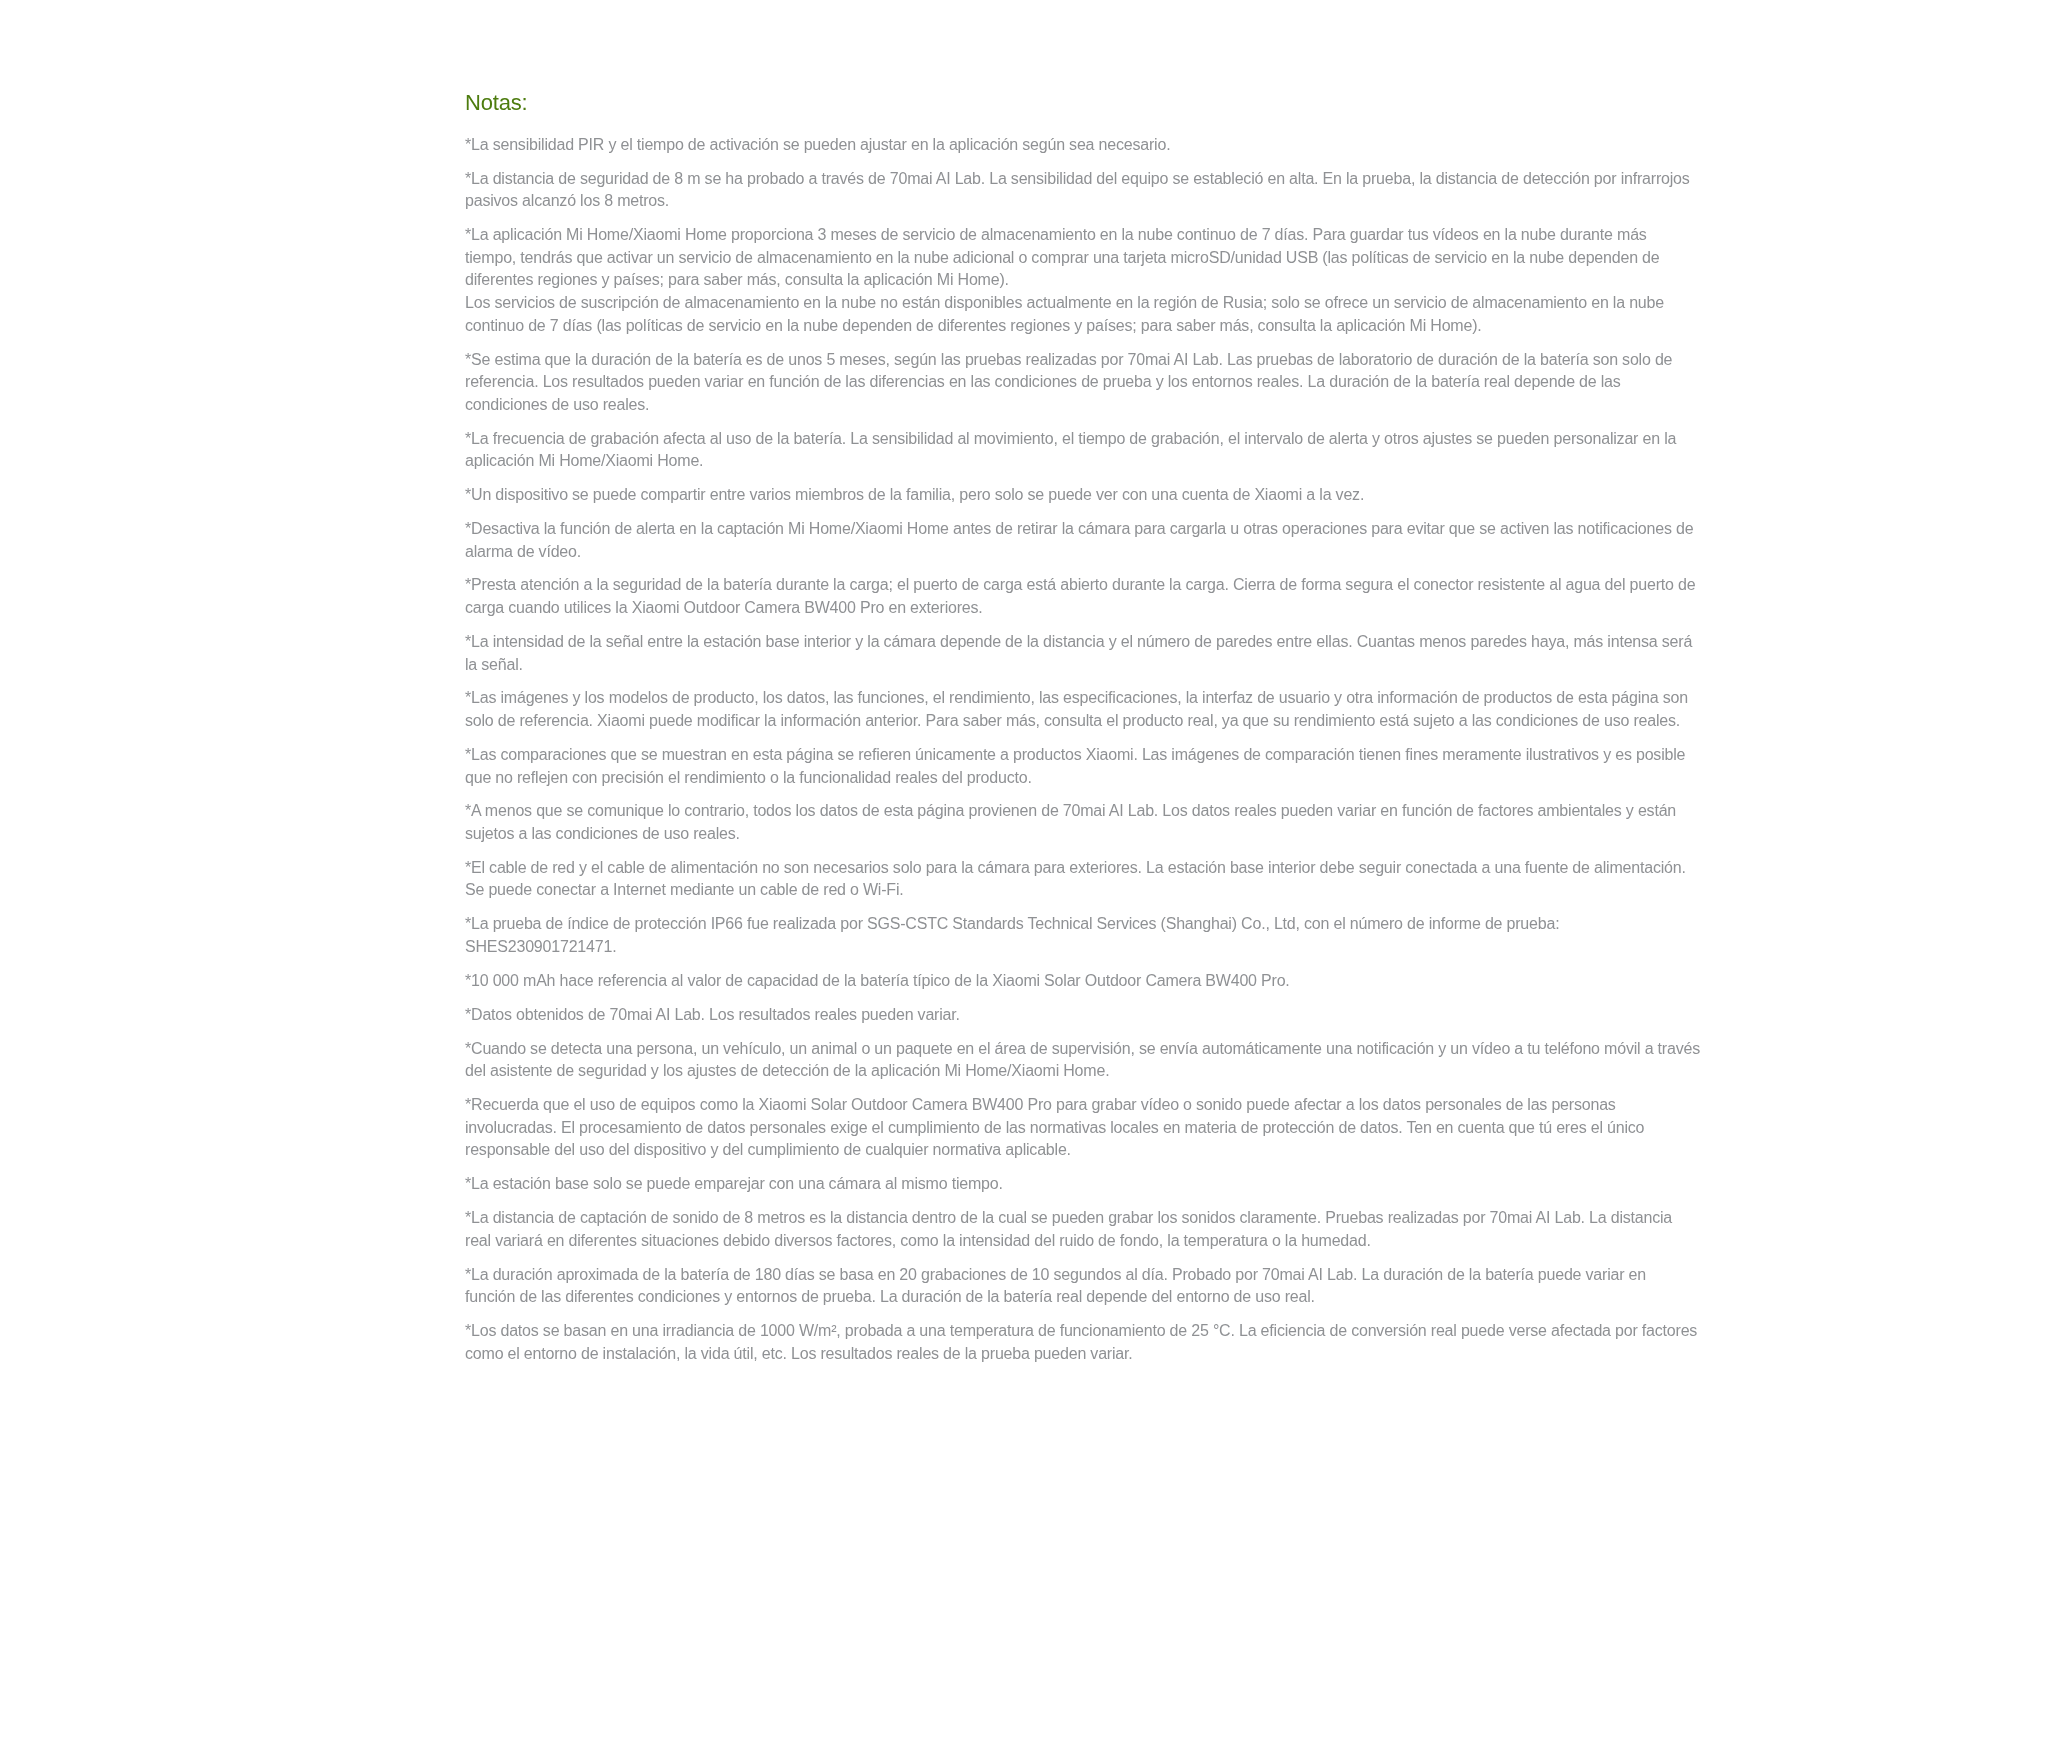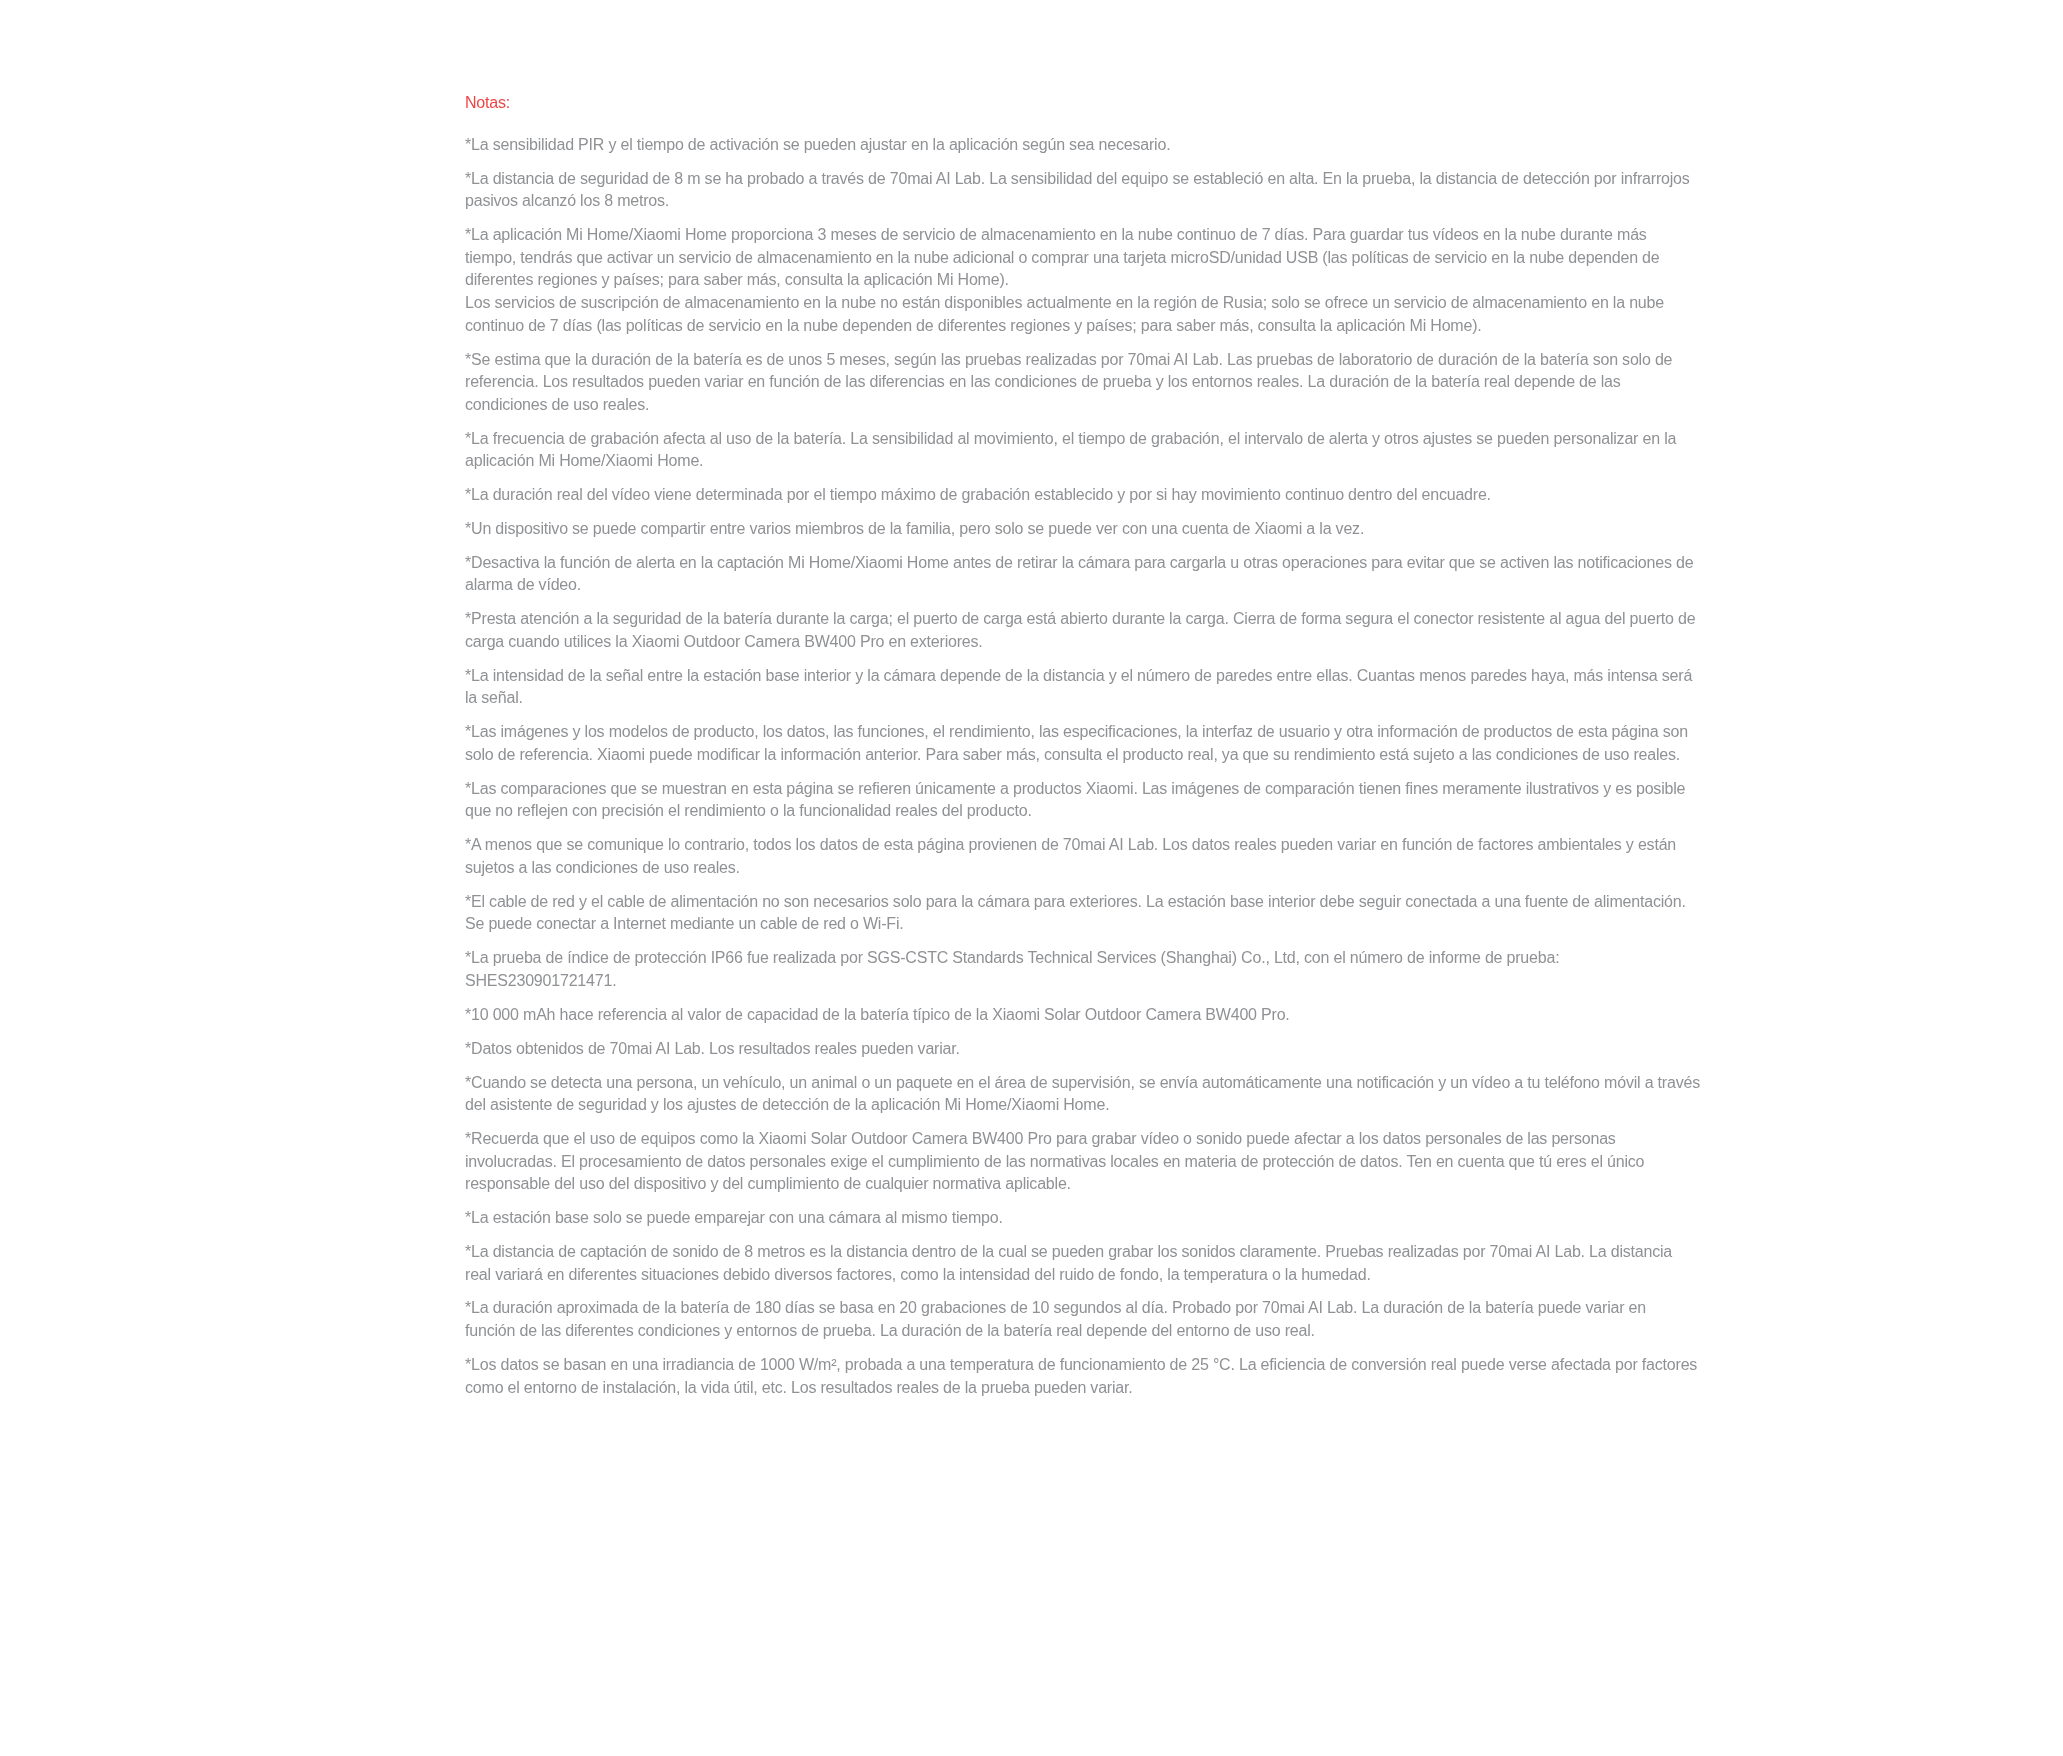--- a/index.html
+++ b/index.html
@@ -19,42 +19,41 @@
     left: 465px;
     top: 92px;
     width: 1235px;
     color: #8F9194;
     font-size: 16px;
     font-weight: 300;
     line-height: 22.6px;
     letter-spacing: -0.2px;
   }
   .notes-heading {
-    font-size: 16px;
+    font-size: 22px;
     font-weight: 300;
     margin: 0 0 19.3px 0;
-    color: #ef4444;
+    color: #4d7c0f;
   }
   .note-paragraph {
     margin: 0 0 11.3px 0;
     white-space: pre-line;
   }
 </style>
 </head>
 <body>
 
 <div class="notes-section">
   <h2 class="notes-heading">Notas:</h2>
   <p class="note-paragraph">*La sensibilidad PIR y el tiempo de activación se pueden ajustar en la aplicación según sea necesario.</p>
   <p class="note-paragraph">*La distancia de seguridad de 8 m se ha probado a través de 70mai AI Lab. La sensibilidad del equipo se estableció en alta. En la prueba, la distancia de detección por infrarrojos pasivos alcanzó los 8 metros.</p>
   <p class="note-paragraph">*La aplicación Mi Home/Xiaomi Home proporciona 3 meses de servicio de almacenamiento en la nube continuo de 7 días. Para guardar tus vídeos en la nube durante más tiempo, tendrás que activar un servicio de almacenamiento en la nube adicional o comprar una tarjeta microSD/unidad USB (las políticas de servicio en la nube dependen de diferentes regiones y países; para saber más, consulta la aplicación Mi Home).
 Los servicios de suscripción de almacenamiento en la nube no están disponibles actualmente en la región de Rusia; solo se ofrece un servicio de almacenamiento en la nube continuo de 7 días (las políticas de servicio en la nube dependen de diferentes regiones y países; para saber más, consulta la aplicación Mi Home).</p>
   <p class="note-paragraph">*Se estima que la duración de la batería es de unos 5 meses, según las pruebas realizadas por 70mai AI Lab. Las pruebas de laboratorio de duración de la batería son solo de referencia. Los resultados pueden variar en función de las diferencias en las condiciones de prueba y los entornos reales. La duración de la batería real depende de las condiciones de uso reales.</p>
   <p class="note-paragraph">*La frecuencia de grabación afecta al uso de la batería. La sensibilidad al movimiento, el tiempo de grabación, el intervalo de alerta y otros ajustes se pueden personalizar en la aplicación Mi Home/Xiaomi Home.</p>
-  <p class="note-paragraph">*La duración real del vídeo viene determinada por el tiempo máximo de grabación establecido y por si hay movimiento continuo dentro del encuadre.</p>
   <p class="note-paragraph">*Un dispositivo se puede compartir entre varios miembros de la familia, pero solo se puede ver con una cuenta de Xiaomi a la vez.</p>
   <p class="note-paragraph">*Desactiva la función de alerta en la captación Mi Home/Xiaomi Home antes de retirar la cámara para cargarla u otras operaciones para evitar que se activen las notificaciones de alarma de vídeo.</p>
   <p class="note-paragraph">*Presta atención a la seguridad de la batería durante la carga; el puerto de carga está abierto durante la carga. Cierra de forma segura el conector resistente al agua del puerto de carga cuando utilices la Xiaomi Outdoor Camera BW400 Pro en exteriores.</p>
   <p class="note-paragraph">*La intensidad de la señal entre la estación base interior y la cámara depende de la distancia y el número de paredes entre ellas. Cuantas menos paredes haya, más intensa será la señal.</p>
   <p class="note-paragraph">*Las imágenes y los modelos de producto, los datos, las funciones, el rendimiento, las especificaciones, la interfaz de usuario y otra información de productos de esta página son solo de referencia. Xiaomi puede modificar la información anterior. Para saber más, consulta el producto real, ya que su rendimiento está sujeto a las condiciones de uso reales.</p>
   <p class="note-paragraph">*Las comparaciones que se muestran en esta página se refieren únicamente a productos Xiaomi. Las imágenes de comparación tienen fines meramente ilustrativos y es posible que no reflejen con precisión el rendimiento o la funcionalidad reales del producto.</p>
   <p class="note-paragraph">*A menos que se comunique lo contrario, todos los datos de esta página provienen de 70mai AI Lab. Los datos reales pueden variar en función de factores ambientales y están sujetos a las condiciones de uso reales.</p>
   <p class="note-paragraph">*El cable de red y el cable de alimentación no son necesarios solo para la cámara para exteriores. La estación base interior debe seguir conectada a una fuente de alimentación. Se puede conectar a Internet mediante un cable de red o Wi-Fi.</p>
   <p class="note-paragraph">*La prueba de índice de protección IP66 fue realizada por SGS-CSTC Standards Technical Services (Shanghai) Co., Ltd, con el número de informe de prueba: SHES230901721471.</p>
   <p class="note-paragraph">*10 000 mAh hace referencia al valor de capacidad de la batería típico de la Xiaomi Solar Outdoor Camera BW400 Pro.</p>

